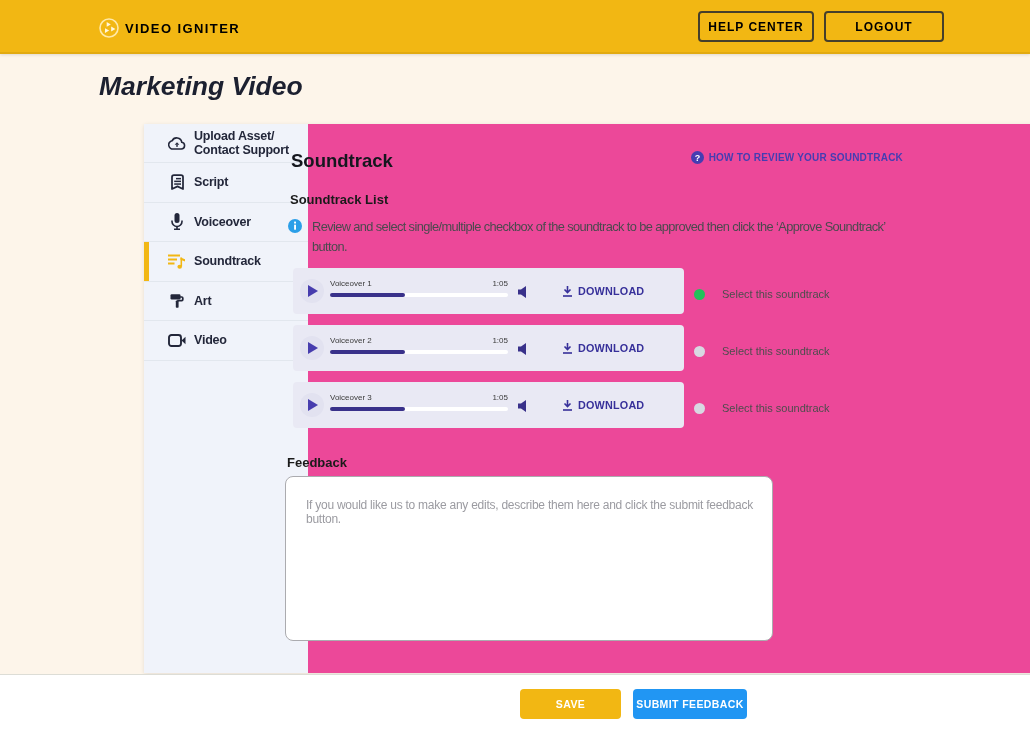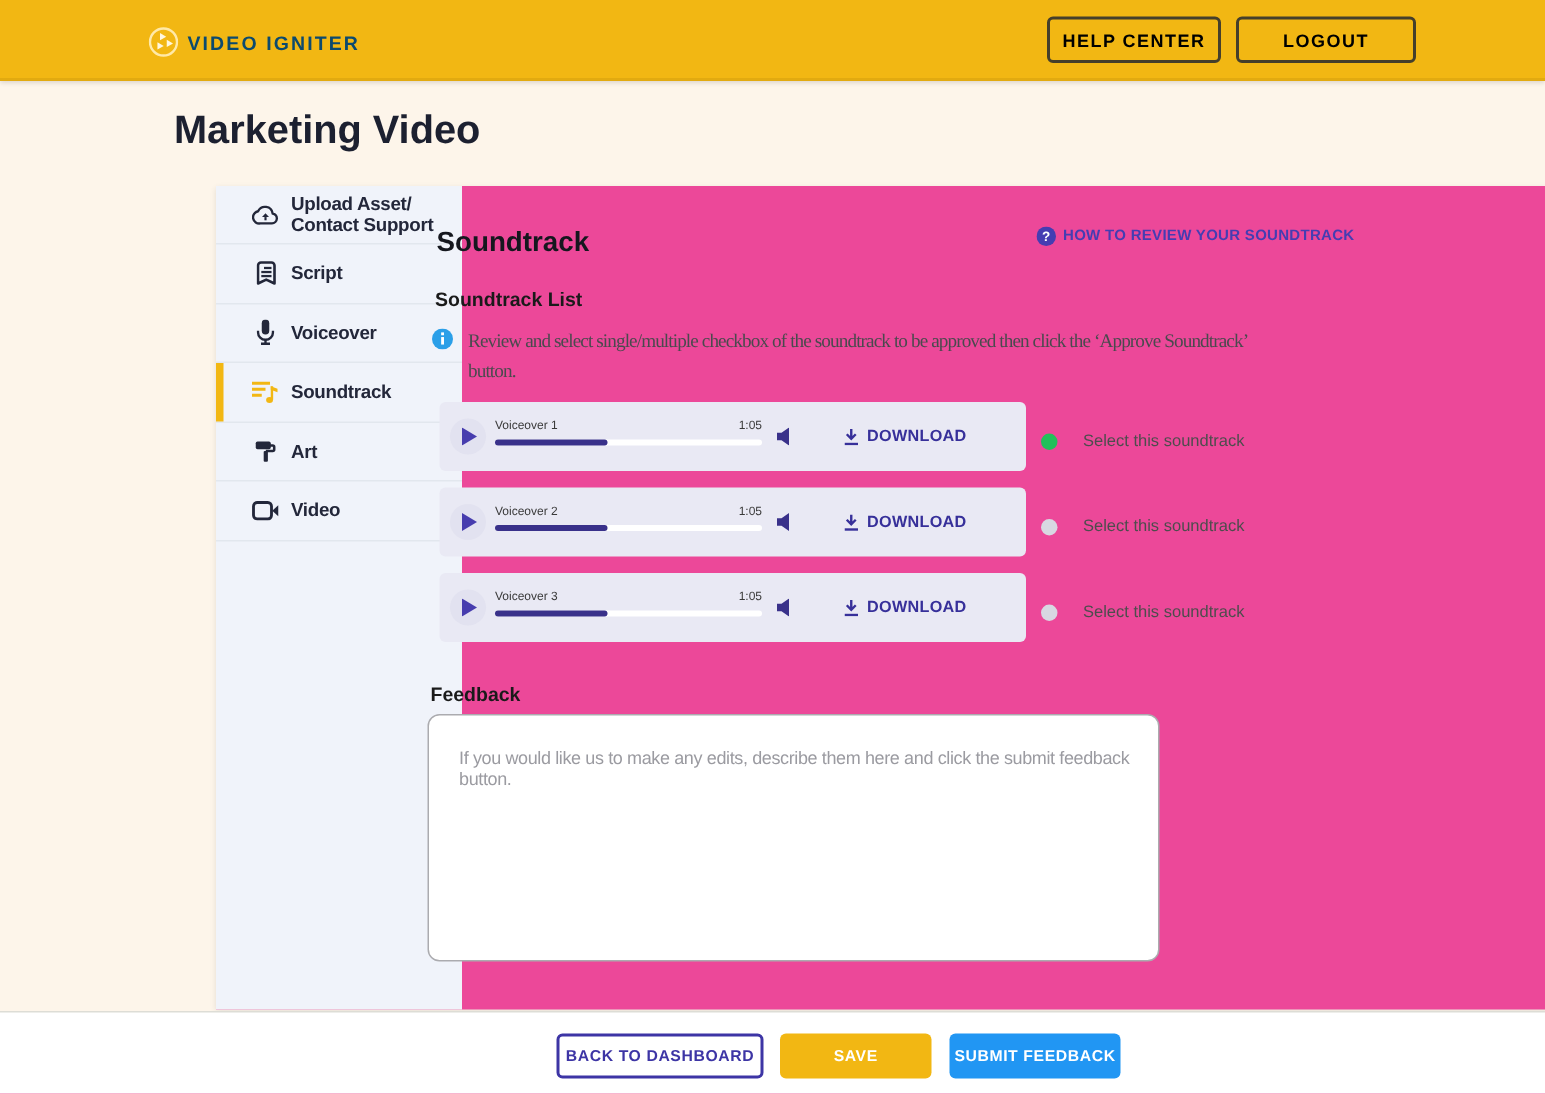--- a/index.html
+++ b/index.html
@@ -2,42 +2,42 @@
 <html><head>
 <meta charset="utf-8">
 <style>
 * { margin:0; padding:0; box-sizing:border-box; }
 html,body { width:1030px; height:729px; overflow:hidden; }
 body { background:#FDF5EA; font-family:"Liberation Sans",sans-serif; position:relative; }
 
 
 #header { position:absolute; left:0; top:0; width:1030px; height:54px; background:#F2B713; border-bottom:2px solid #E2AA10; box-shadow:0 1px 3px rgba(0,0,0,0.12); }
 #logo { position:absolute; left:99px; top:18px; display:flex; align-items:center; }
-#logo-text { color:#0c4a6e; font-size:13px; font-weight:bold; letter-spacing:1.4px; margin-left:6px; white-space:nowrap; }
+#logo-text { color:#000000; font-size:13px; font-weight:bold; letter-spacing:1.4px; margin-left:6px; white-space:nowrap; }
 .hbtn { position:absolute; top:11px; height:31px; border:2px solid #453F2B; border-radius:4px; color:#000000; font-size:12px; font-weight:bold; letter-spacing:1px; display:flex; align-items:center; justify-content:center; }
 #help { left:698px; width:116px; }
 #logout { left:824px; width:120px; }
 
 
-#h1 { position:absolute; left:116px; top:71px; font-size:26.5px; font-weight:bold; color:#1C2030; white-space:nowrap; }
+#h1 { position:absolute; left:99px; top:71px; font-size:26.5px; font-weight:bold; color:#1C2030; white-space:nowrap;font-style:italic; }
 
 
 #card { position:absolute; left:100px; top:124px; width:972px; height:549px; background:#ec4899; box-shadow:0 1px 4px rgba(0,0,0,0.10);margin-left:44px; }
 #sidebar { position:absolute; left:0; top:0; width:164px; height:549px; background:#F0F3FA; }
 .srow { position:relative; border-bottom:1px solid #E2E7EE; display:flex; align-items:center; }
 .srow .icon { position:absolute; left:24px; width:18px; height:18px; display:flex; align-items:center; justify-content:center; }
 .srow .lbl { margin-left:50px; font-size:12.5px; letter-spacing:-0.2px; font-weight:bold; color:#23273A; line-height:14px; }
 .srow.active::before { content:""; position:absolute; left:0; top:0; bottom:0; width:5px; background:#F2B713; }
 
 
 #c-title { position:absolute; left:291px; top:150px; font-size:18.5px; font-weight:bold; color:#15171E; }
 #howto { position:absolute; top:151px; right:127px; display:flex; align-items:center; color:#453DB2; font-size:10px; font-weight:bold; letter-spacing:0.2px; white-space:nowrap; }
 #list-title { position:absolute; left:290px; top:192px; font-size:13px; font-weight:bold; color:#1A1A1A; }
 #inforow { position:absolute; left:288px; top:216px; width:600px; }
-#infotext { position:absolute; left:24px; top:1px; width:640px; font-size:12.8px; letter-spacing:-0.6px; color:#4A4A4E; line-height:20px;font-family:Liberation Serif, serif; }
+#infotext { position:absolute; left:24px; top:1px; width:640px; font-size:12.8px; letter-spacing:-0.6px; color:#4A4A4E; line-height:20px; }
 
 
 .player { position:absolute; left:293px; width:391px; height:46px; background:#E9E9F4; border-radius:4px; }
 .pcirc { position:absolute; left:7px; top:11px; width:24px; height:24px; border-radius:50%; background:#E2E2F0; display:flex; align-items:center; justify-content:center; }
 .plabel { position:absolute; left:37px; top:11px; font-size:8px; color:#3A3A3A; }
 .ptime { position:absolute; left:195px; top:11px; width:20px; text-align:right; font-size:8px; color:#3A3A3A; }
 .ptrack { position:absolute; left:37px; top:25px; width:178px; height:4px; background:#fff; border-radius:2px; }
 .pfill { width:75px; height:4px; background:#39318A; border-radius:2px; }
 .pspk { position:absolute; left:225px; top:16px; }
 .pdl { position:absolute; left:270px; top:17px; display:flex; align-items:center; color:#37309A; font-size:10.8px; font-weight:bold; letter-spacing:0.2px; }
@@ -240,16 +240,15 @@
 </div>
 <div class="radio off" style="top:403px;"></div>
 <div class="rlabel" style="top:402px;">Select this soundtrack</div>
 
 <div id="fb-label">Feedback</div>
 <div id="fb-box">
   <div id="fb-ph">If you would like us to make any edits, describe them here and click the submit feedback button.</div>
 </div>
 
 <div id="footer">
-  <div class="fbtn" id="b1">BACK TO DASHBOARD</div>
   <div class="fbtn" id="b2">SAVE</div>
   <div class="fbtn" id="b3">SUBMIT FEEDBACK</div>
 </div>
 
 </body></html>

